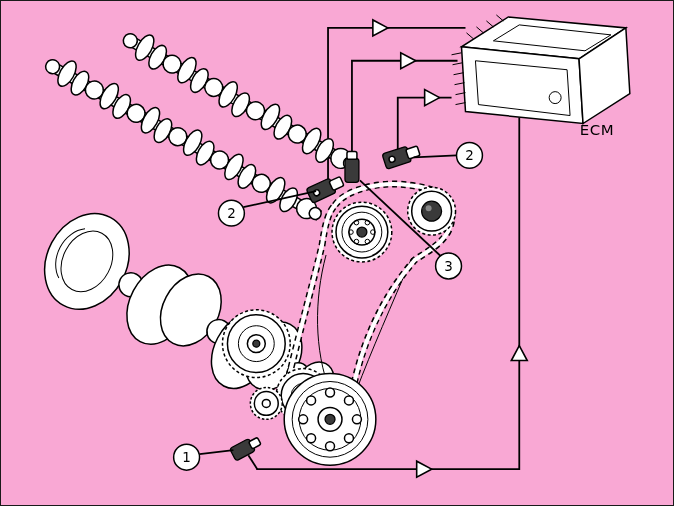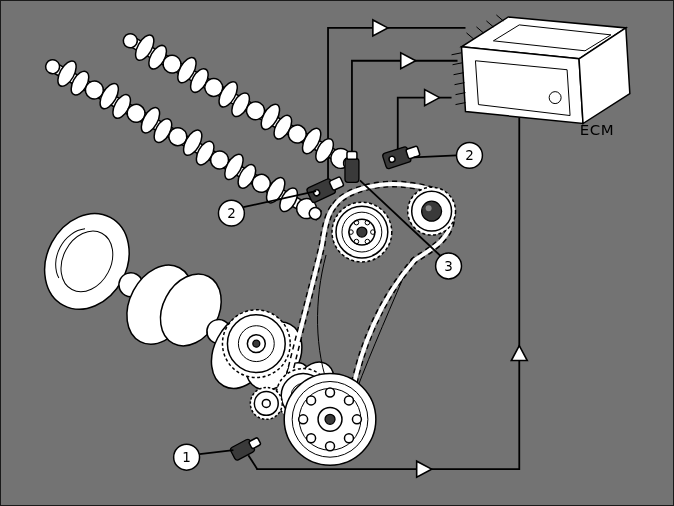--- a/index.html
+++ b/index.html
@@ -1,18 +1,18 @@
 <!DOCTYPE html>
 <html><head>
 <meta charset="utf-8">
 <style>
   html,body{margin:0;padding:0;background:#ffffff;}
   .figure{
     width:674px;height:506px;position:relative;box-sizing:border-box;
-    background:#737373;border:1px solid #1a1a1a;overflow:hidden;
+    background:#f9a8d4;border:1px solid #1a1a1a;overflow:hidden;
     font-family:"DejaVu Sans","Liberation Sans",sans-serif;
   }
   svg{display:block;width:100%;height:100%;}
   svg text{font-family:"DejaVu Sans","Liberation Sans",sans-serif;fill:#000;}
   .callout-num{font-size:13.5px;}
   .ecm-label{font-size:15px;letter-spacing:.5px;}
   .ln{stroke:#000;stroke-width:1.8;fill:none;}
   .part{fill:#ffffff;stroke:#000;stroke-width:1.5;}
   .thin{fill:none;stroke:#000;stroke-width:1;}
   .dark{fill:#3a3a3a;stroke:#000;stroke-width:1.3;}

